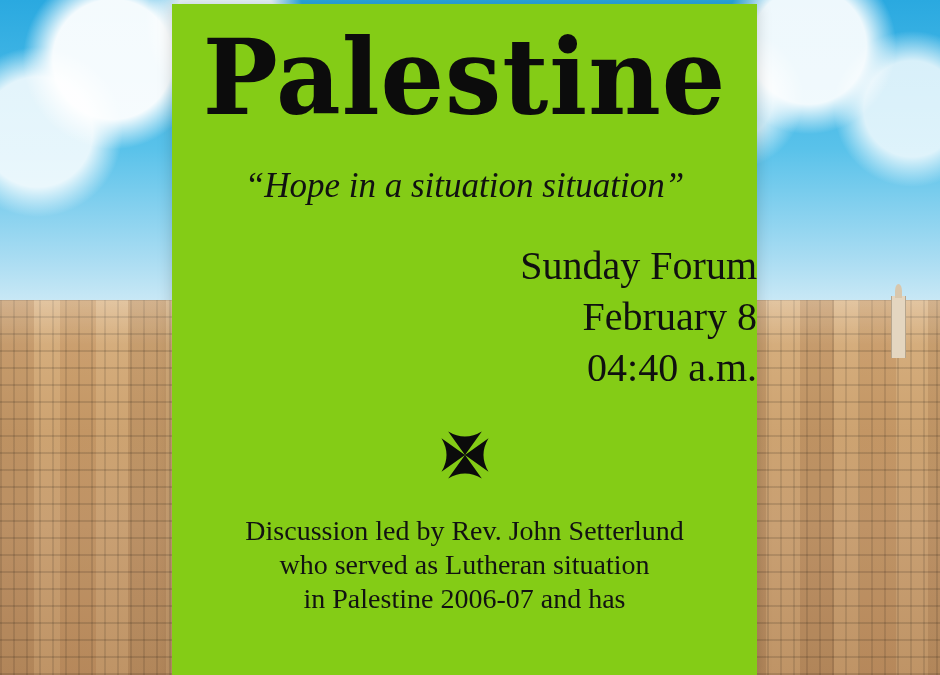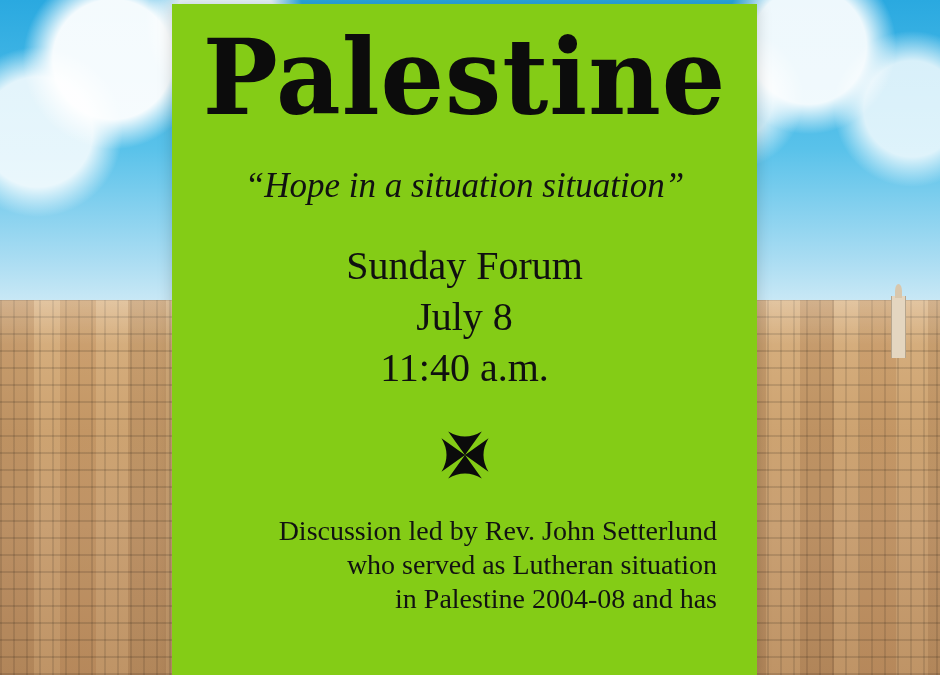--- a/index.html
+++ b/index.html
@@ -112,68 +112,68 @@
     font-size: 35px;
     color: #111111;
     margin-top: 36px;
   }
   .details {
     margin-top: 34px;
     font-size: 40px;
     line-height: 1.28;
     color: #101010;
   }
-  .details div { white-space: nowrap; }
+  .details div { white-space: nowrap; text-align: right; }
 
   .cross-wrap {
     margin-top: 32px;
     height: 58px;
     display: flex;
     align-items: center;
     justify-content: center;
   }
 
   .body-text {
     margin-top: 30px;
     font-size: 28px;
     line-height: 1.22;
     color: #121212;
     padding: 0 40px;
   }
-  .body-text div { white-space: nowrap; text-align: right; }
+  .body-text div { white-space: nowrap; }
 </style>
 </head>
 <body>
 
 <div id="poster">
 
   <div class="bg">
     <div class="sky"></div>
     <div class="city"></div>
     <div class="minaret"></div>
   </div>
 
   <div class="panel">
 
     <div class="title">Palestine</div>
 
     <div class="subtitle">“Hope in a situation situation”</div>
 
     <div class="details">
       <div>Sunday Forum</div>
-      <div>July 8</div>
-      <div>11:40 a.m.</div>
+      <div>February 8</div>
+      <div>04:40 a.m.</div>
     </div>
 
     <div class="cross-wrap">
       <svg width="56" height="56" viewBox="0 0 100 100">
         <path fill="#0b0b0b" d="M50 50 L20 8 Q50 26 80 8 L50 50 L92 20 Q74 50 92 80 L50 50 L80 92 Q50 74 20 92 L50 50 L8 80 Q26 50 8 20 Z"></path>
       </svg>
     </div>
 
     <div class="body-text">
       <div>Discussion led by Rev. John Setterlund</div>
       <div>who served as Lutheran situation</div>
-      <div>in Palestine 2004-08 and has</div>
+      <div>in Palestine 2006-07 and has</div>
     </div>
 
   </div>
 </div>
 
 </body></html>

